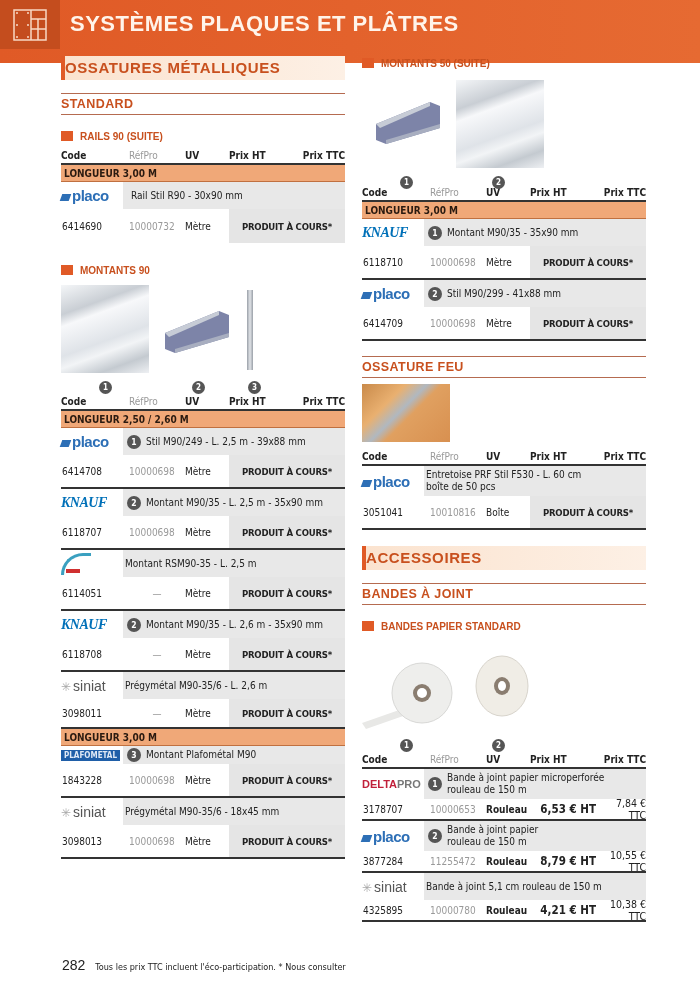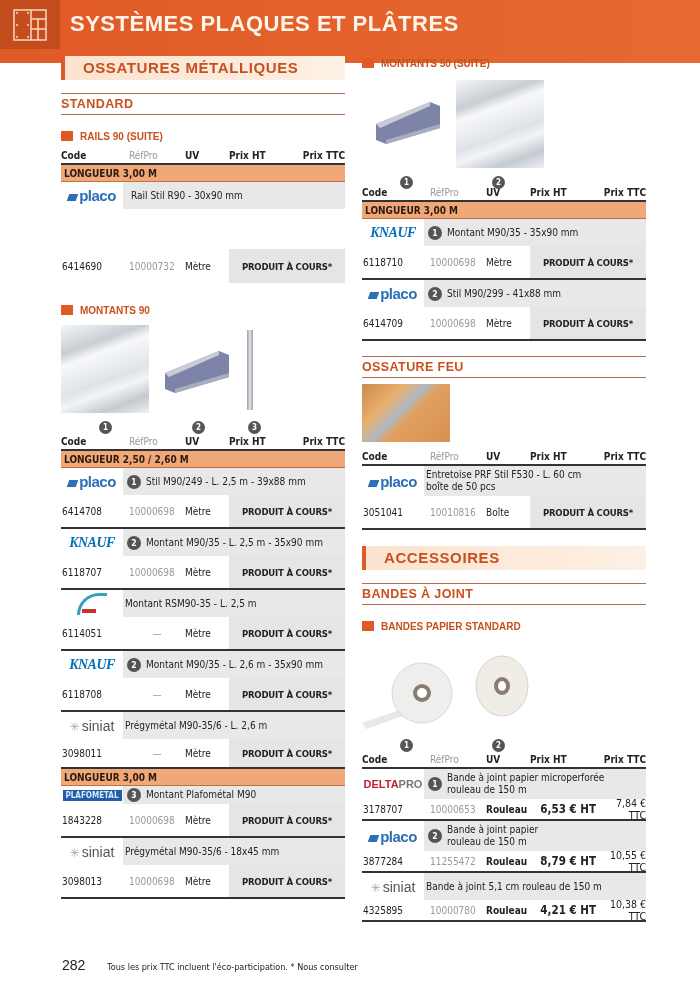--- a/index.html
+++ b/index.html
@@ -6,37 +6,37 @@
   body { width: 700px; height: 1006px; background: #fff; font-family: "DejaVu Sans Condensed", "Liberation Sans Narrow", "Liberation Sans", sans-serif; color: #222; position: relative; overflow: hidden; }
   .banner { position: absolute; left: 0; top: 0; width: 700px; height: 63px; background: linear-gradient(90deg, #e05a26, #e66a32); }
   .banner-iconbox { position: absolute; left: 0; top: 0; width: 60px; height: 49px; background: #c44d1e; }
   .banner-iconbox svg { position: absolute; left: 13px; top: 9px; }
   .banner-title { position: absolute; left: 70px; top: 11px; font-size: 22px; font-weight: bold; color: #fff4ea; letter-spacing: 0.5px; font-family: "Liberation Sans", sans-serif; }
 
   .col { position: absolute; width: 284px; }
   .col-left { left: 61px; top: 56px; }
   .col-right { left: 362px; top: 56px; }
 
-  .section-h1 { height: 24px; background: linear-gradient(90deg, #fbe3cf, #fdf0e5); border-left: 4px solid #e05a26; padding-left: 18px; font-size: 15px; font-weight: bold; color: #c8501e; line-height: 24px; letter-spacing: 0.6px; font-family: "Liberation Sans", sans-serif; }
+  .section-h1 { height: 24px; background: linear-gradient(90deg, #fbe3cf, #fdf0e5); border-left: 4px solid #e05a26; padding-left: 0; font-size: 15px; font-weight: bold; color: #c8501e; line-height: 24px; letter-spacing: 0.6px; font-family: "Liberation Sans", sans-serif; }
   .section-h2 { border-top: 1.5px solid #b56b50; border-bottom: 1.5px solid #b56b50; height: 22px; line-height: 20px; font-size: 12.5px; font-weight: bold; color: #c8501e; letter-spacing: 0.4px; font-family: "Liberation Sans", sans-serif; }
   .section-h3 { display: flex; align-items: center; font-size: 10px; font-weight: bold; color: #c8501e; height: 14px; font-family: "Liberation Sans", sans-serif; }
   .sq { width: 12px; height: 10px; background: #e05a26; margin-right: 7px; display: inline-block; }
 
   .thead { display: flex; font-size: 10px; font-weight: bold; height: 16px; align-items: flex-end; padding-bottom: 2px; border-bottom: 2px solid #333; }
   .thead span { display: block; }
   .c-code { width: 68px; }
   .c-ref { width: 56px; color: #999; font-weight: normal; }
   .c-uv { width: 44px; }
   .c-ht { width: 62px; }
   .c-ttc { width: 54px; text-align: right; }
 
   .group-row { background: #f0a878; font-size: 10px; font-weight: bold; height: 17px; line-height: 17px; padding-left: 3px; color: #2a1a10; border-bottom: 1px solid #c07040; }
   .prod-name { display: flex; align-items: center; background: #e8e8e8; height: 27px; font-size: 10px; }
   .prod-name.tall { height: 30px; }
-  .brand { width: 62px; height: 100%; background: #fff; display: flex; align-items: center; justify-content: center; flex-shrink: 0; }
+  .brand { width: 62px; height: 100%; background: #fff; display: flex; align-items: center; flex-shrink: 0; }
   .num { width: 14px; height: 14px; border-radius: 50%; background: #555; color: #fff; font-size: 8.5px; font-weight: bold; display: inline-flex; align-items: center; justify-content: center; margin: 0 5px 0 4px; flex-shrink: 0; }
   .desc { line-height: 12px; }
   .prod-data { display: flex; align-items: center; height: 34px; font-size: 10px; border-bottom: 2px solid #333; }
   .prod-data.short { height: 22px; }
   .prod-data .c-code { padding-left: 1px; }
   .prod-data .c-ref { color: #999; }
   .price-cons { flex: 1; background: #e5e5e5; height: 100%; display: flex; align-items: center; justify-content: center; font-size: 9.5px; font-weight: bold; letter-spacing: -0.2px; }
   .p-ht { width: 66px; text-align: right; font-weight: bold; font-size: 11.5px; }
   .p-ttc { flex: 1; text-align: right; font-size: 10.5px; }
   .dash { text-align: center; color: #888; }
@@ -51,21 +51,21 @@
   .logo-delta span { color: #777; }
   .logo-arc { width: 30px; height: 22px; border-top: 3px solid #3aa0c0; border-left: 3px solid #3aa0c0; border-radius: 30px 0 0 0; position: relative; }
   .logo-arc::after { content: ""; position: absolute; left: 2px; bottom: 2px; width: 14px; height: 4px; background: #d03030; }
 
   .img-row { position: relative; height: 118px; }
   .img-box { position: absolute; }
   .img-metal { background: linear-gradient(160deg, #f4f6f8 0%, #c9ced4 25%, #f7f8fa 35%, #dfe3e8 60%, #f2f4f6 70%, #c4cad0 85%, #eef0f3 100%); }
   .bullet { position: absolute; width: 13px; height: 13px; border-radius: 50%; background: #555; color: #fff; font-size: 8px; font-weight: bold; display: flex; align-items: center; justify-content: center; }
 
   .footer { position: absolute; left: 62px; top: 957px; font-size: 11px; display: flex; align-items: baseline; }
-  .footer .page { font-size: 14px; margin-right: 22px; font-family: "Liberation Sans", sans-serif; }
+  .footer .page { font-size: 14px; margin-right: 10px; font-family: "Liberation Sans", sans-serif; }
   .footer .note { font-size: 9px; }
 </style>
 </head>
 <body>
 
 <div class="banner">
   <div class="banner-iconbox">
     <svg width="34" height="32" viewBox="0 0 34 32">
       <rect x="1" y="1" width="32" height="30" fill="none" stroke="#f8d8c4" stroke-width="1.5"></rect>
       <line x1="18" y1="1" x2="18" y2="31" stroke="#f8d8c4" stroke-width="1.5"></line>
@@ -100,21 +100,21 @@
     <span class="c-ht">Prix HT</span>
     <span class="c-ttc">Prix TTC</span>
   </div>
   <div class="group-row">LONGUEUR 3,00 M</div>
   <div class="prod-name">
     <div class="brand">
         <span class="logo-placo">placo</span>
       </div>
     <span class="desc" style="margin-left:8px">Rail Stil R90 - 30x90 mm</span>
   </div>
-  <div class="prod-data" style="border-bottom:none;margin-top:40px;">
+  <div class="prod-data" style="border-bottom:none;">
     <span class="c-code">6414690</span>
     <span class="c-ref">10000732</span>
     <span class="c-uv">Mètre</span>
     <span class="price-cons">PRODUIT À COURS*</span>
   </div>
 
   <div style="height:20px"></div>
   <div class="section-h3">
     <span class="sq"></span>
     <span>MONTANTS 90</span>

